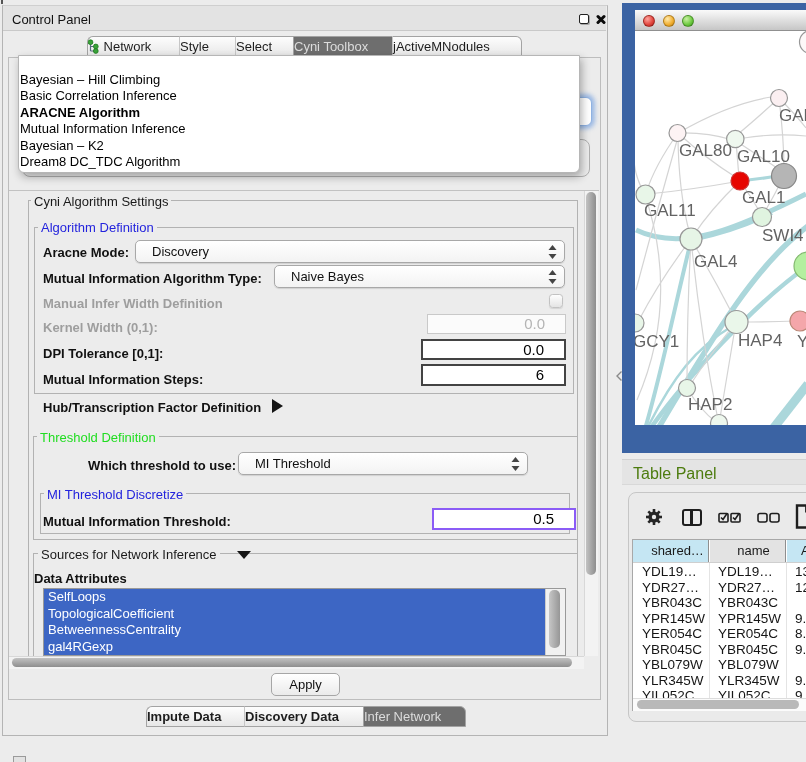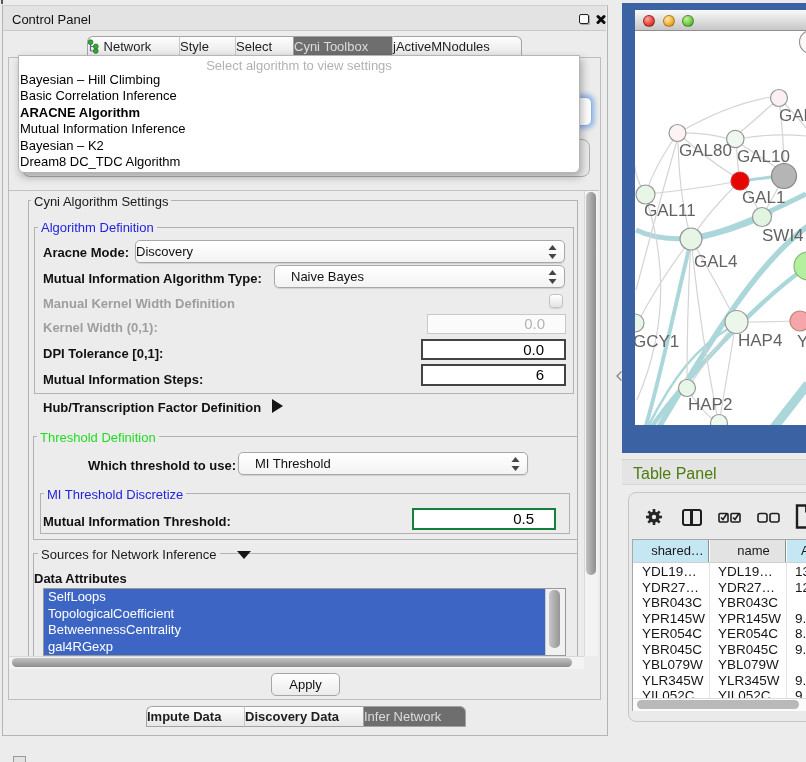--- a/index.html
+++ b/index.html
@@ -40,54 +40,53 @@
   <div class="tab tabsel" style="width:99px">Cyni Toolbox</div>
   <div class="tab" style="width:130px;border-right:1px solid #a3a3a3;border-radius:0 6px 0 0">jActiveMNodules</div>
 </div>
 
 <div class="a" style="left:8px;top:57px;width:593px;height:643px;border:1px solid #bdbdbd;background:#ececec"></div>
 
 <div class="a" style="left:100px;top:97px;width:492px;height:29px;border-radius:6px;background:#fff;border:1px solid #8fb2e2;box-shadow:0 0 4px 2.5px rgba(115,160,225,.65)"></div>
 <div class="a" style="left:22px;top:139px;width:568px;height:38px;border-radius:8px;border:1px solid #b0b0b0;background:#ececec"></div>
 
 <div class="a" style="left:18px;top:55px;width:562px;height:118px;background:#fff;border:1px solid #b6b6b6;border-radius:0 0 6px 6px;box-shadow:2px 4px 8px rgba(0,0,0,.3)">
-  <div style="position:absolute;left:0;top:2px;width:100%;text-align:center;font-size:13px;color:#b2b2b2">Select algorithm to view settings</div>
   <div style="position:absolute;left:1px;top:16px;font-size:13px;color:#000;line-height:16.4px;white-space:nowrap">
     Bayesian – Hill Climbing<br>
     Basic Correlation Inference<br>
     <span class="b">ARACNE Algorithm</span><br>
     Mutual Information Inference<br>
     Bayesian – K2<br>
     Dream8 DC_TDC Algorithm
   </div>
 </div>
 
 <div class="a" style="left:9px;top:190px;width:590px;height:1px;background:#c2c2c2"></div>
 
 <div class="a grp" style="left:28px;top:200px;width:550px;height:468px;border-bottom:none"></div>
 <div class="a gl" style="left:31px;top:194px;color:#1a1a1a">Cyni Algorithm Settings</div>
 
 <div class="a grp" style="left:34px;top:227px;width:540px;height:167px"></div>
 <div class="a gl" style="left:38px;top:220px;color:#2323dd">Algorithm Definition</div>
 
 <div class="a lbl b" style="left:43px;top:245px">Aracne Mode:</div>
-<div class="a combo" style="left:135px;top:240px;width:430px;height:23px;line-height:21px;">Discovery
+<div class="a combo" style="left:135px;top:240px;width:430px;height:23px;line-height:21px;padding-left:16px">Discovery
 <svg class="arrows" width="9" height="14">
       <path d="M4.5 0 L8.5 5 L0.5 5 Z" fill="#444"></path>
       <path d="M4.5 14 L8.5 9 L0.5 9 Z" fill="#444"></path>
     </svg></div>
 
 <div class="a lbl b" style="left:43px;top:271px">Mutual Information Algorithm Type:</div>
 <div class="a combo" style="left:274px;top:265px;width:291px;height:23px;line-height:21px;padding-left:16px">Naive Bayes
 <svg class="arrows" width="9" height="14">
       <path d="M4.5 0 L8.5 5 L0.5 5 Z" fill="#444"></path>
       <path d="M4.5 14 L8.5 9 L0.5 9 Z" fill="#444"></path>
     </svg></div>
 
-<div class="a lbl b dis" style="left:43px;top:296px">Manual Kernel Width Definition</div>
+<div class="a lbl b dis" style="left:43px;top:296px">Manual Infer Width Definition</div>
 <div class="a" style="left:549px;top:294px;width:14px;height:14px;border-radius:3.5px;background:linear-gradient(#fefefe,#e4e4e4);border:1px solid #c2c2c2;box-shadow:0 1px 1px rgba(0,0,0,.1)"></div>
 
 <div class="a lbl b dis" style="left:43px;top:320px">Kernel Width (0,1):</div>
 <div class="a fld" style="left:427px;top:314px;width:139px;height:20px;border:1px solid #c9c9c9;background:#fbfbfb;color:#b4b4b4;line-height:18px">0.0</div>
 
 <div class="a lbl b" style="left:43px;top:346px">DPI Tolerance [0,1]:</div>
 <div class="a fld" style="left:421px;top:339px;width:145px;height:21px;line-height:17px">0.0</div>
 
 <div class="a lbl b" style="left:43px;top:372px">Mutual Information Steps:</div>
 <div class="a fld" style="left:421px;top:364px;width:145px;height:22px;line-height:18px">6</div>
@@ -101,21 +100,21 @@
 <div class="a lbl b" style="left:88px;top:458px">Which threshold to use:</div>
 <div class="a combo" style="left:238px;top:452px;width:290px;height:23px;line-height:21px;padding-left:16px">MI Threshold
 <svg class="arrows" width="9" height="14">
       <path d="M4.5 0 L8.5 5 L0.5 5 Z" fill="#444"></path>
       <path d="M4.5 14 L8.5 9 L0.5 9 Z" fill="#444"></path>
     </svg></div>
 
 <div class="a grp" style="left:40px;top:493px;width:530px;height:41px"></div>
 <div class="a gl" style="left:44px;top:487px;color:#2323dd">MI Threshold Discretize</div>
 <div class="a lbl b" style="left:43px;top:514px">Mutual Information Threshold:</div>
-<div class="a fld" style="left:412px;top:508px;width:144px;height:22px;line-height:18px;border:2px solid #15803d">0.5</div>
+<div class="a fld" style="left:432px;top:508px;width:144px;height:22px;line-height:18px;border:2px solid #8b5cf6">0.5</div>
 
 <div class="a grp" style="left:33px;top:553px;width:545px;height:115px;border-bottom:none"></div>
 <div class="a gl" style="left:38px;top:547px;color:#1a1a1a">Sources for Network Inference</div>
 <div class="a" style="left:237px;top:551px;width:0;height:0;border-top:8px solid #151515;border-left:7.5px solid transparent;border-right:7.5px solid transparent"></div>
 <div class="a lbl b" style="left:34px;top:571px">Data Attributes</div>
 
 <div class="a" style="left:43px;top:588px;width:523px;height:68px;border:1px solid #999;background:#fff"></div>
 <div class="a" style="left:44px;top:589px;width:501px;height:66px;background:#3d66c4;color:#fff;font-size:13px;line-height:16.5px;padding-left:4px;overflow:hidden">SelfLoops<br>TopologicalCoefficient<br>BetweennessCentrality<br>gal4RGexp</div>
 <div class="a" style="left:545px;top:589px;width:20px;height:66px;background:#f1f1f1;border-left:1px solid #ccc"></div>
 <div class="a" style="left:549px;top:590px;width:11px;height:58px;border-radius:5px;background:linear-gradient(90deg,#c6c6c6,#969696)"></div>

